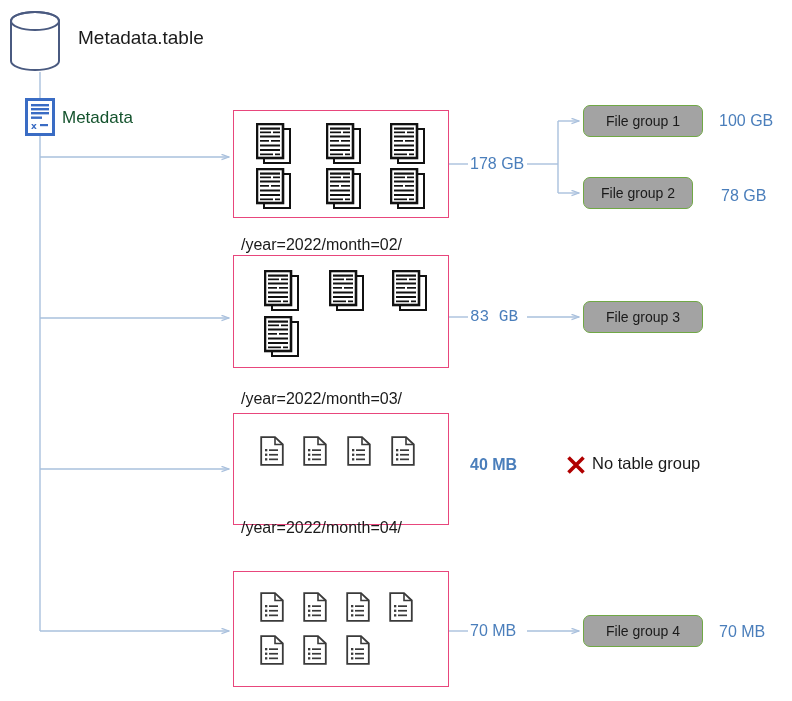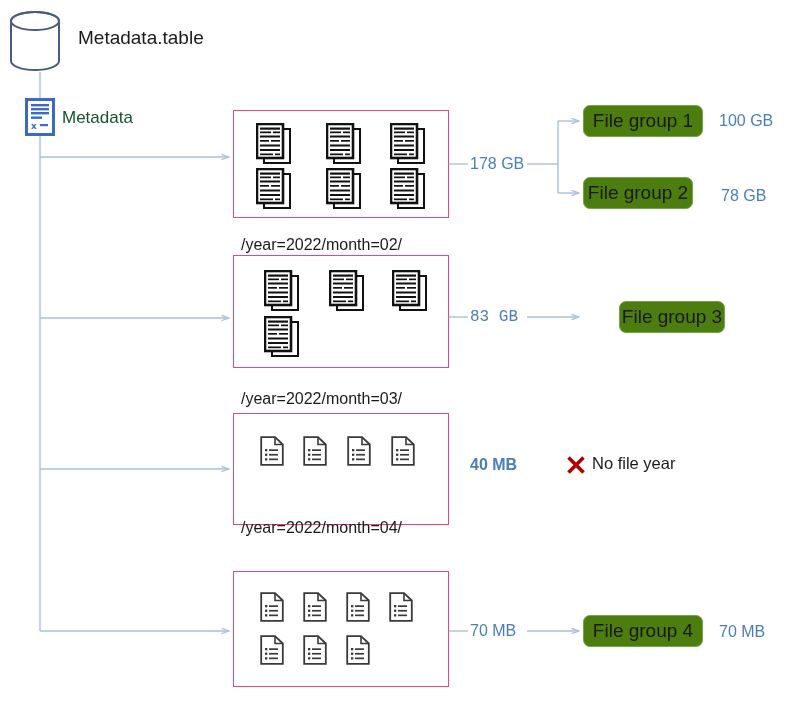--- a/index.html
+++ b/index.html
@@ -84,26 +84,26 @@
     font-size: 16px;
     color: #4a7ebb;
     white-space: nowrap;
   }
 
   
   .fg-box {
     position: absolute;
     border: 1.6px solid #70a845;
     border-radius: 7px;
-    background: #4d7c0f;
+    background: #a3a3a3;
     box-sizing: border-box;
     display: flex;
     align-items: center;
     justify-content: center;
-    font-size: 19px;
+    font-size: 14px;
     color: #1a1a1a;
     white-space: nowrap;
   }
 
   
   .nofg-x {
     position: absolute;
     width: 20px;
     height: 20px;
   }
@@ -364,21 +364,21 @@
         <rect x="9" y="17.9" width="9" height="1.7" fill="#3a3a3a"></rect>
       <rect x="5" y="22.2" width="2.3" height="2.3" fill="#3a3a3a"></rect>
         <rect x="9" y="22.5" width="9" height="1.7" fill="#3a3a3a"></rect>
     </svg>
   </div>
   <div class="size-label" style="left:470px; top:456px;font-weight:bold;">40 MB</div>
 
   <svg class="nofg-x" style="left:566px; top:455px;" viewBox="0 0 20 20" xmlns="http://www.w3.org/2000/svg">
     <path d="M2.5,2.5 L17.5,17.5 M17.5,2.5 L2.5,17.5" stroke="#b00000" stroke-width="3.6" stroke-linecap="butt"></path>
   </svg>
-  <div class="nofg-label" style="left:592px; top:454px;">No file year</div>
+  <div class="nofg-label" style="left:592px; top:454px;">No table group</div>
 
   <div class="part-label" style="left:241px; top:519px;">/year=2022/month=04/</div>
   <div class="part-box" style="left:233px; top:571px; width:216px; height:116px;">
     <svg class="doc-page" style="left:26px; top:20px;" viewBox="0 0 24 30" xmlns="http://www.w3.org/2000/svg">
       <path d="M1.2,1.2 H15 L22.8,8.5 V28.8 H1.2 Z" fill="#ffffff" stroke="#3a3a3a" stroke-width="1.8"></path>
       <path d="M15,1.2 V8.5 H22.8" fill="none" stroke="#3a3a3a" stroke-width="1.6"></path>
       <rect x="5" y="13" width="2.3" height="2.3" fill="#3a3a3a"></rect>
         <rect x="9" y="13.3" width="9" height="1.7" fill="#3a3a3a"></rect>
       <rect x="5" y="17.6" width="2.3" height="2.3" fill="#3a3a3a"></rect>
         <rect x="9" y="17.9" width="9" height="1.7" fill="#3a3a3a"></rect>
@@ -447,19 +447,19 @@
     </svg>
   </div>
   <div class="size-label" style="left:470px; top:622px;">70 MB</div>
 
   <div class="fg-box" style="left:583px; top:105px; width:120px; height:32px;">File group 1</div>
   <div class="size-label" style="left:719px; top:112px;">100 GB</div>
 
   <div class="fg-box" style="left:583px; top:177px; width:110px; height:32px;">File group 2</div>
   <div class="size-label" style="left:721px; top:187px;">78 GB</div>
 
-  <div class="fg-box" style="left:583px; top:301px; width:106px; height:32px;margin-left:36px;">File group 3</div>
+  <div class="fg-box" style="left:583px; top:301px; width:120px; height:32px;">File group 3</div>
   <div class="size-label" style="left:719px; top:309px;"></div>
 
   <div class="fg-box" style="left:583px; top:615px; width:120px; height:32px;">File group 4</div>
   <div class="size-label" style="left:719px; top:623px;">70 MB</div>
 
 </div>
 
 </body></html>

